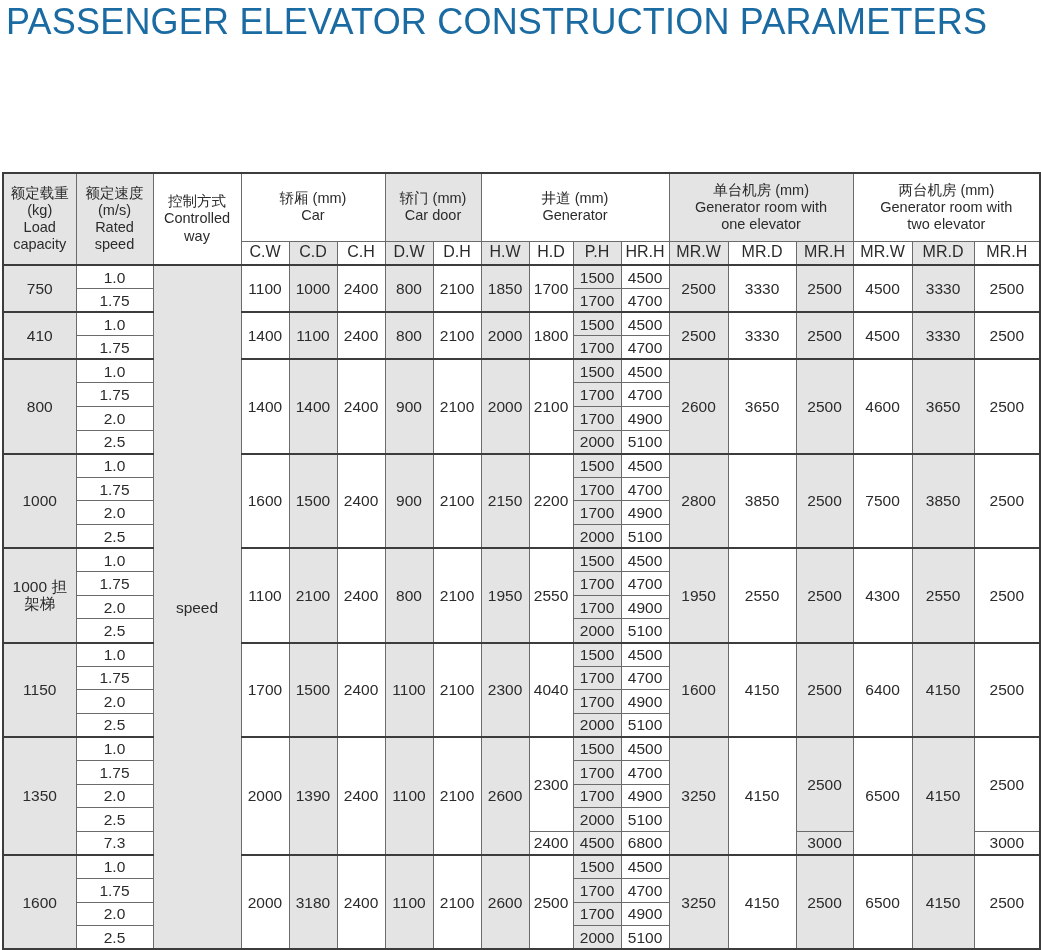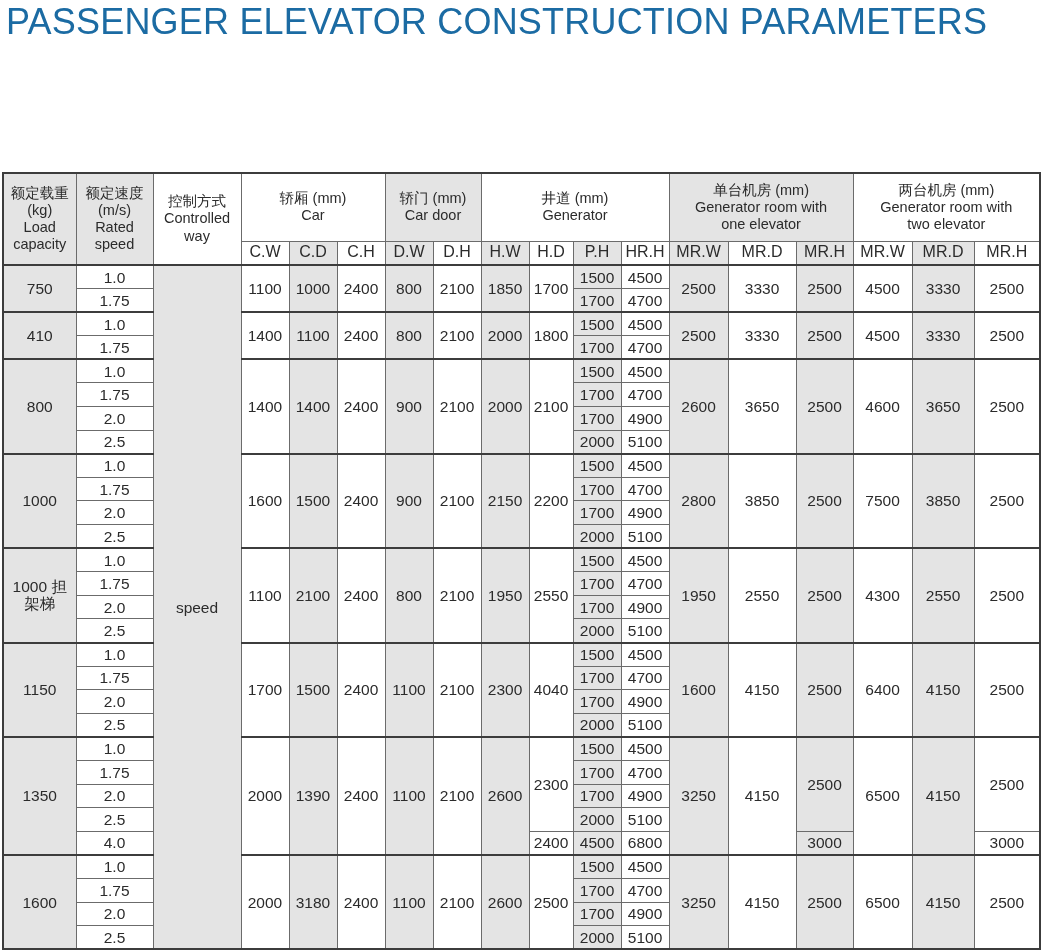--- a/index.html
+++ b/index.html
@@ -332,21 +332,21 @@
       <td>2.0</td>
       <td class="g">1700</td>
       <td>4900</td>
     </tr>
     <tr>
       <td>2.5</td>
       <td class="g">2000</td>
       <td>5100</td>
     </tr>
     <tr>
-      <td>4.0</td>
+      <td>7.3</td>
       <td>2400</td>
       <td class="g">4500</td>
       <td>6800</td>
       <td class="g">3000</td>
       <td>3000</td>
     </tr>
 
     <tr class="gs">
       <td rowspan="4" class="g">1600</td>
       <td>1.0</td>

